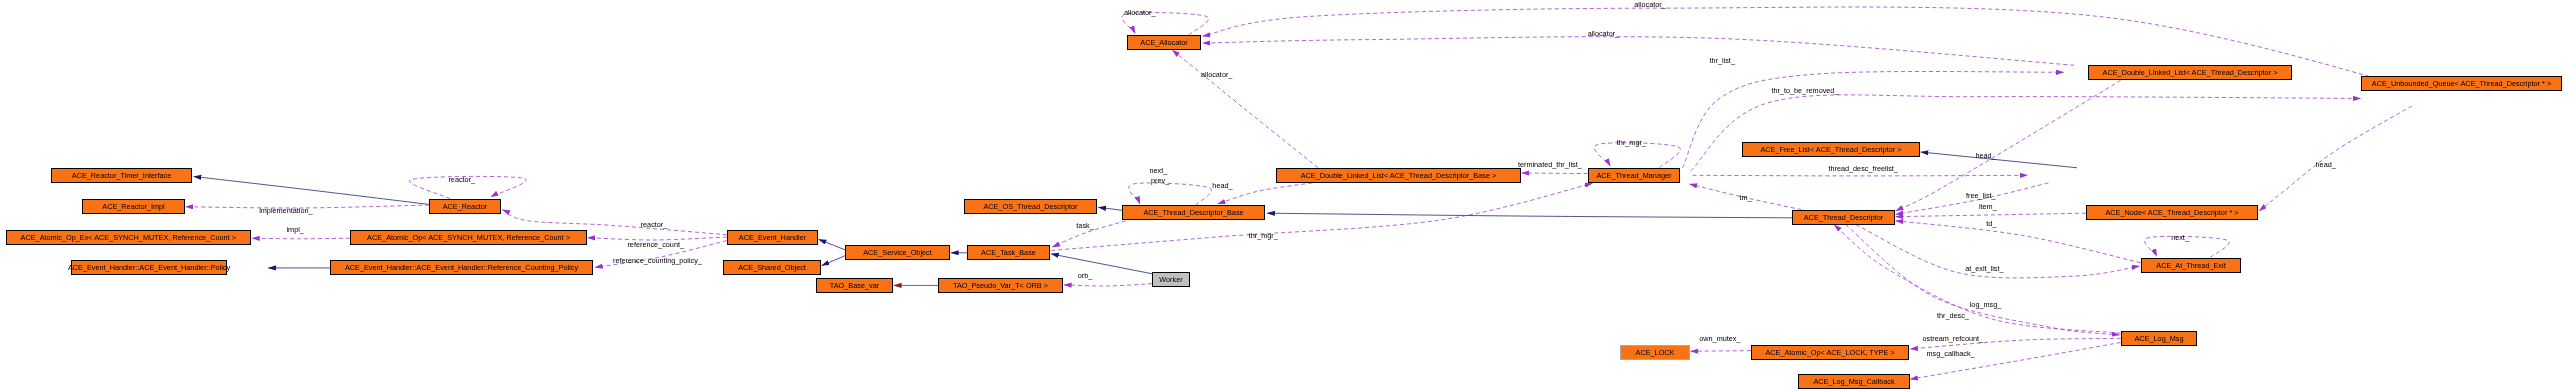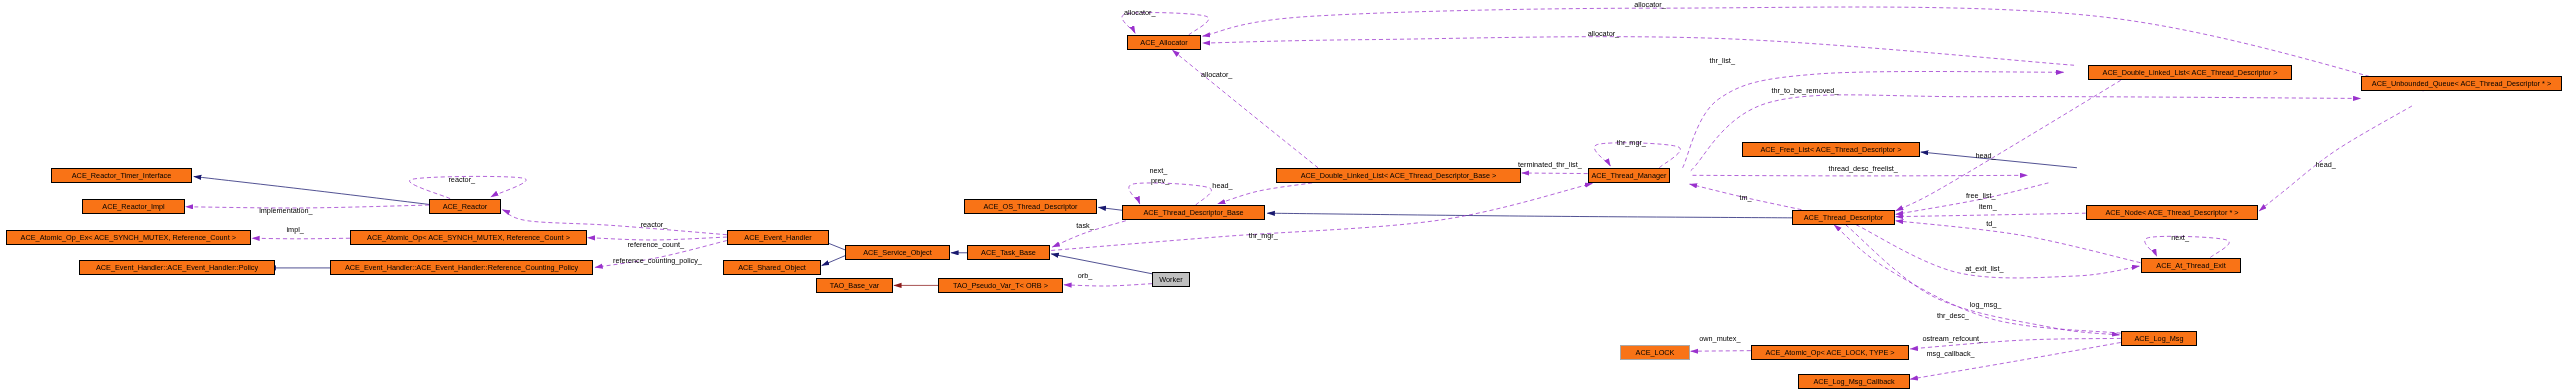--- a/index.html
+++ b/index.html
@@ -111,35 +111,35 @@
       <text class="edge-label" x="3348" y="612">msg_callback_</text>
       <text class="edge-label" x="2952" y="586">own_mutex_</text>
       <text class="edge-label" x="2996" y="344">tm_</text>
       <text class="edge-label" x="3992" y="287">head_</text>
       <text class="edge-label" x="3742" y="412">next_</text>
     </svg>
     <div id="node-layer">
       <div class="node" style="left: 51px; top: 168px; width: 141px; height: 15px;">ACE_Reactor_Timer_Interface</div>
       <div class="node" style="left: 82px; top: 199px; width: 103px; height: 15px;">ACE_Reactor_Impl</div>
       <div class="node" style="left: 5.8px; top: 230px; width: 245px; height: 15px;">ACE_Atomic_Op_Ex&lt; ACE_SYNCH_MUTEX, Reference_Count &gt;</div>
-      <div class="node" style="left: 79px; top: 260px; width: 196px; height: 15px;">ACE_Event_Handler::ACE_Event_Handler::Policy</div>
+      <div class="node" style="left: 71px; top: 260px; width: 156px; height: 15px;">ACE_Event_Handler::ACE_Event_Handler::Policy</div>
       <div class="node" style="left: 429px; top: 199px; width: 72px; height: 15px;">ACE_Reactor</div>
       <div class="node" style="left: 350px; top: 230px; width: 237px; height: 15px;">ACE_Atomic_Op&lt; ACE_SYNCH_MUTEX, Reference_Count &gt;</div>
       <div class="node" style="left: 330px; top: 260px; width: 263px; height: 15px;">ACE_Event_Handler::ACE_Event_Handler::Reference_Counting_Policy</div>
-      <div class="node" style="left: 727px; top: 230px; width: 102px; height: 15px;">ACE_Event_Handler</div>
+      <div class="node" style="left: 727px; top: 230px; width: 91px; height: 15px;">ACE_Event_Handler</div>
       <div class="node" style="left: 723px; top: 260px; width: 98px; height: 15px;">ACE_Shared_Object</div>
       <div class="node" style="left: 845px; top: 245px; width: 105px; height: 15px;">ACE_Service_Object</div>
       <div class="node" style="left: 964px; top: 199px; width: 133px; height: 15px;">ACE_OS_Thread_Descriptor</div>
       <div class="node" style="left: 967px; top: 245px; width: 83px; height: 15px;">ACE_Task_Base</div>
       <div class="node" style="left: 816px; top: 278px; width: 77px; height: 15px;">TAO_Base_var</div>
       <div class="node" style="left: 938px; top: 278px; width: 125px; height: 15px;">TAO_Pseudo_Var_T&lt; ORB &gt;</div>
       <div class="node subject" style="left: 1152px; top: 272px; width: 38px; height: 15px;">Worker</div>
       <div class="node" style="left: 1122px; top: 205px; width: 143px; height: 15px;">ACE_Thread_Descriptor_Base</div>
       <div class="node" style="left: 1276px; top: 168px; width: 245px; height: 15px;">ACE_Double_Linked_List&lt; ACE_Thread_Descriptor_Base &gt;</div>
-      <div class="node" style="left: 1588px; top: 168px; width: 82px; height: 15px;">ACE_Thread_Manager</div>
+      <div class="node" style="left: 1588px; top: 168px; width: 92px; height: 15px;">ACE_Thread_Manager</div>
       <div class="node" style="left: 1127px; top: 35px; width: 74px; height: 15px;">ACE_Allocator</div>
       <div class="node" style="left: 1742px; top: 142px; width: 178px; height: 15px;">ACE_Free_List&lt; ACE_Thread_Descriptor &gt;</div>
       <div class="node" style="left: 2064px; top: 65px; width: 204px; height: 15px; margin-left: 24px;">ACE_Double_Linked_List&lt; ACE_Thread_Descriptor &gt;</div>
       <div class="node" style="left: 2361px; top: 76px; width: 201px; height: 15px; text-align: right;">ACE_Unbounded_Queue&lt; ACE_Thread_Descriptor * &gt;</div>
       <div class="node" style="left: 2086px; top: 205px; width: 172px; height: 15px;">ACE_Node&lt; ACE_Thread_Descriptor * &gt;</div>
       <div class="node" style="left: 1792px; top: 210px; width: 103px; height: 15px;">ACE_Thread_Descriptor</div>
       <div class="node" style="left: 2141px; top: 258px; width: 100px; height: 15px;">ACE_At_Thread_Exit</div>
       <div class="node" style="left: 2121px; top: 331px; width: 76px; height: 15px;">ACE_Log_Msg</div>
       <div class="node template_param" style="left: 1620px; top: 345px; width: 70px; height: 15px;">ACE_LOCK</div>
       <div class="node" style="left: 1751px; top: 345px; width: 158px; height: 15px;">ACE_Atomic_Op&lt; ACE_LOCK, TYPE &gt;</div>

